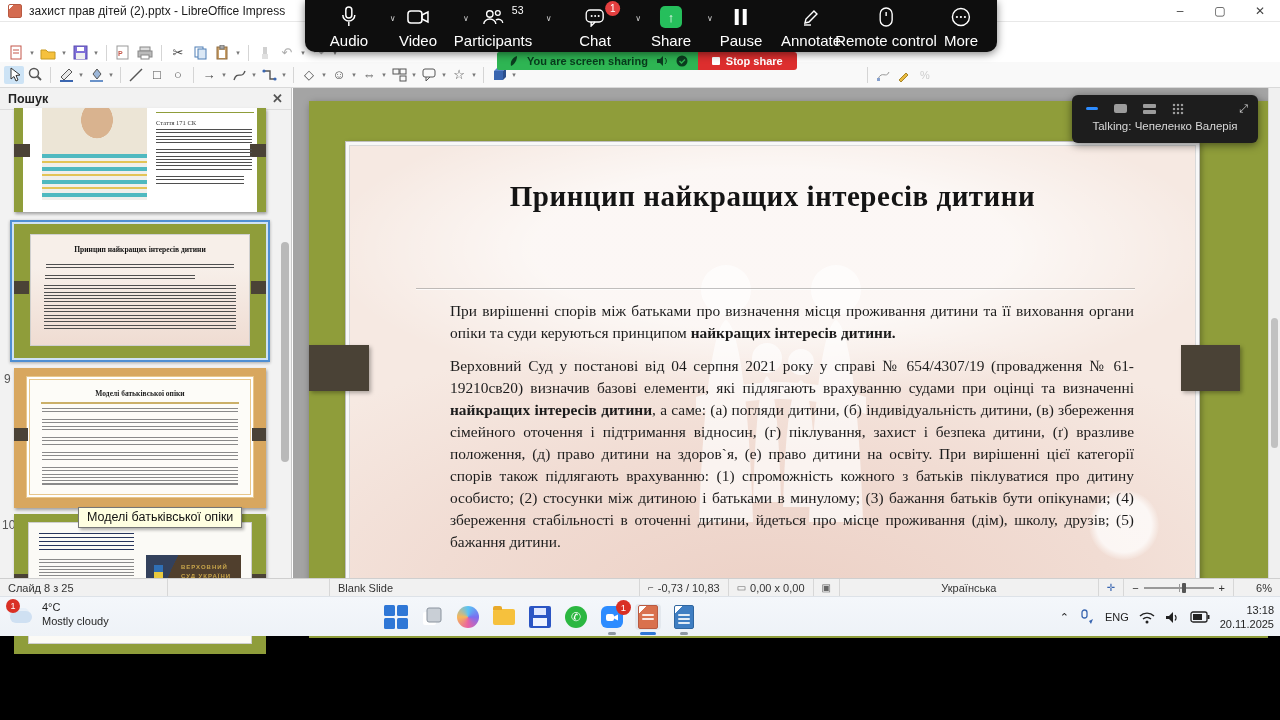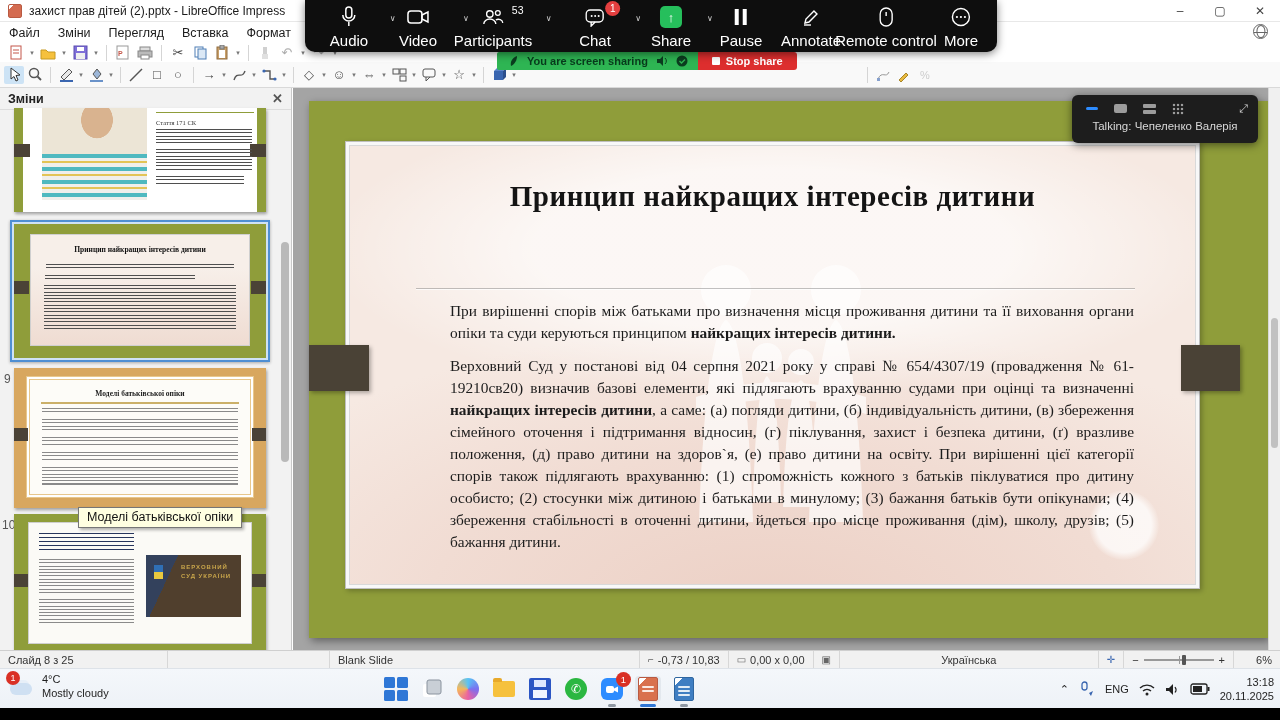--- a/index.html
+++ b/index.html
@@ -1,18 +1,18 @@
 <!DOCTYPE html>
 <html><head>
 <meta charset="utf-8">
 <style>
   * { margin:0; padding:0; box-sizing:border-box; }
   html,body { width:1280px; height:720px; overflow:hidden; background:#000; }
   body { font-family:"Liberation Sans", sans-serif; position:relative; }
-  #screen { position:absolute; inset:0; width:1280px; height:708px; background:#fff; }
+  #screen { position:absolute; inset:0; width:1280px; height:636px; background:#fff; }
 
   
   .titlebar { position:absolute; left:0; top:0; width:1280px; height:22px; background:#ffffff; border-bottom:1px solid #e8e8e8; display:flex; align-items:center; padding-left:8px; font-size:12px; color:#1b1b1b; }
   .titlebar .doc-ico { width:14px; height:14px; margin-right:7px; background:linear-gradient(135deg,#fff 0 20%, #d46b50 20% 100%); border:1px solid #b95a42; border-radius:2px; }
   .win-controls { position:absolute; right:0; top:0; height:22px; display:flex; }
   .win-btn { width:40px; height:22px; display:flex; align-items:center; justify-content:center; font-size:12px; color:#444; }
 
   
   .menubar { position:absolute; left:0; top:22px; width:1280px; height:21px; background:#ffffff; display:flex; align-items:center; gap:0; font-size:12.5px; color:#1b1b1b; }
   .menu-item { padding:2px 9px; }
@@ -174,30 +174,20 @@
   <div class="titlebar">
     <span class="doc-ico"></span>
     <span>захист прав дітей (2).pptx - LibreOffice Impress</span>
   </div>
   <div class="win-controls">
     <span class="win-btn">–</span>
     <span class="win-btn">▢</span>
     <span class="win-btn">✕</span>
   </div>
 
-  <div class="menubar">
-    <span class="menu-item">Файл</span>
-    <span class="menu-item">Зміни</span>
-    <span class="menu-item">Перегляд</span>
-    <span class="menu-item">Вставка</span>
-    <span class="menu-item">Формат</span>
-    <span class="menu-item">Слайд</span>
-    <span class="menu-item">Показ</span>
-    <span class="menu-globe"></span>
-  </div>
 
   <div class="toolbar-std">
     <span class="tbi">
         <svg width="15" height="15">
           <rect x="2" y="1" width="10" height="13" fill="#fff" stroke="#c4574a"></rect>
           <line x1="4" y1="5" x2="10" y2="5" stroke="#c4574a"></line>
           <line x1="4" y1="8" x2="10" y2="8" stroke="#c4574a"></line>
         </svg>
       </span>
       <span class="dd">▾</span>
@@ -377,21 +367,21 @@
       </span>
     <span class="tbi">
         <svg width="15" height="14" opacity=".4">
           <text x="2" y="11" font-size="11" fill="#888">%</text>
         </svg>
       </span>
   </div>
 
   <div class="slides-panel">
     <div class="panel-header">
-      <span>Зміни</span>
+      <span>Пошук</span>
       <span class="panel-close">✕</span>
     </div>
     <div class="panel-scrollbar">
         <div class="panel-scroll-thumb"></div>
       </div>
   </div>
 
   <div class="thumb thumb7">
     <div class="t7-green" style="left:0;"></div>
     <div class="t7-green" style="right:0;"></div>

